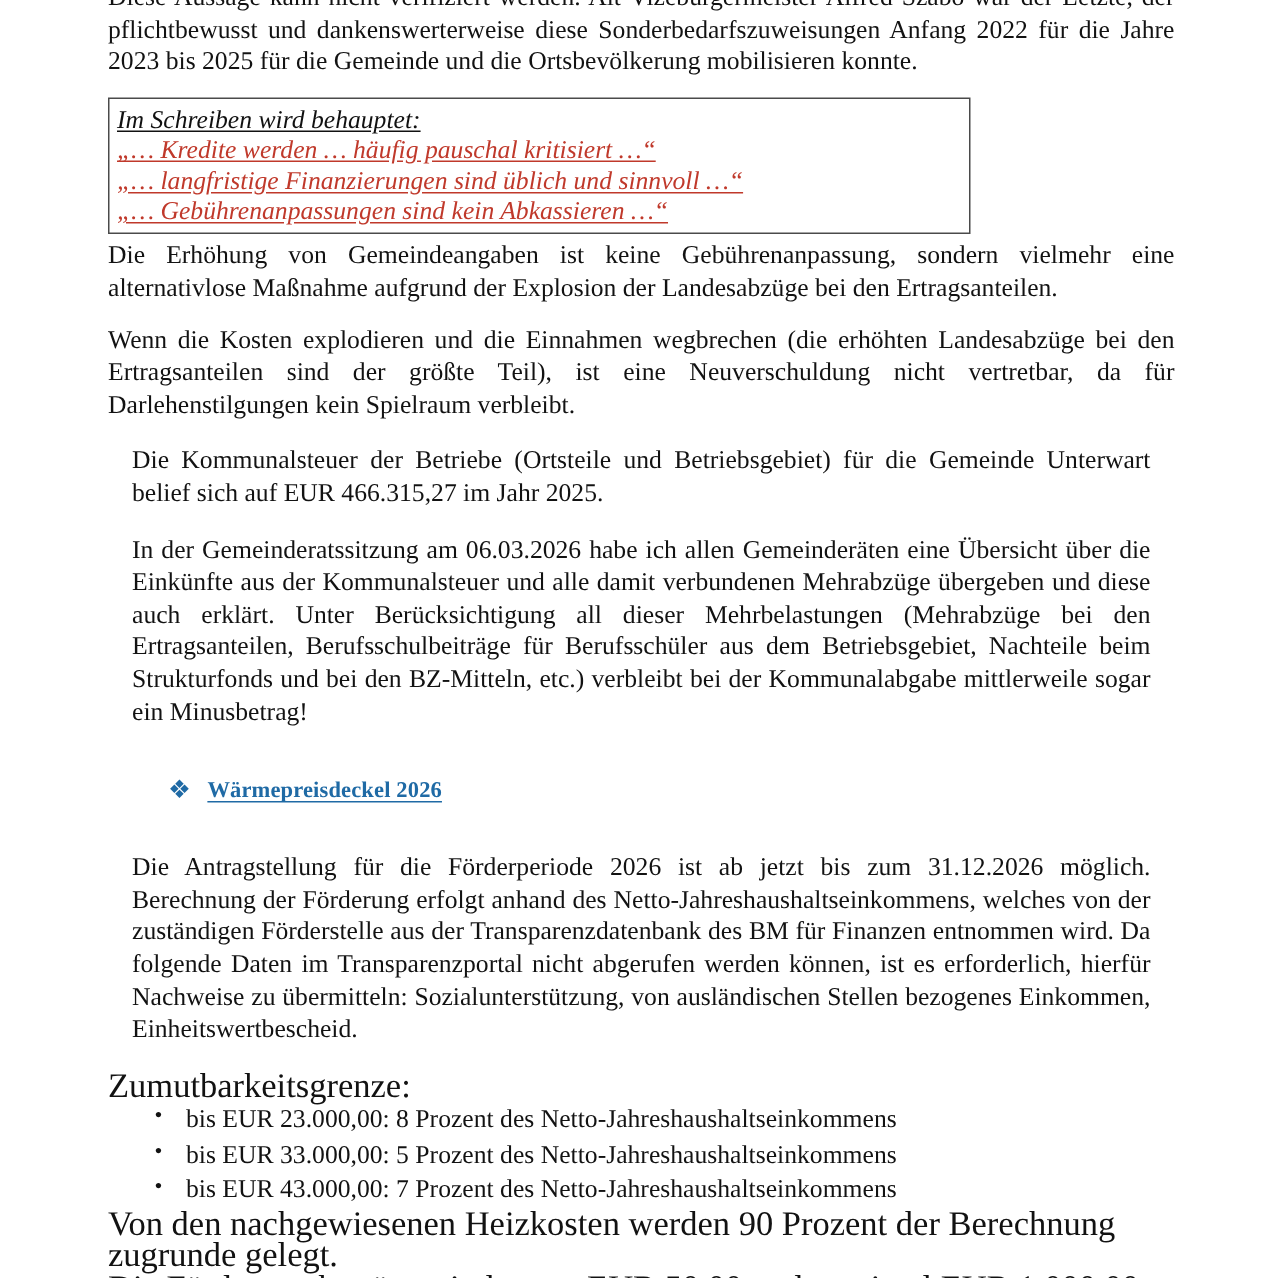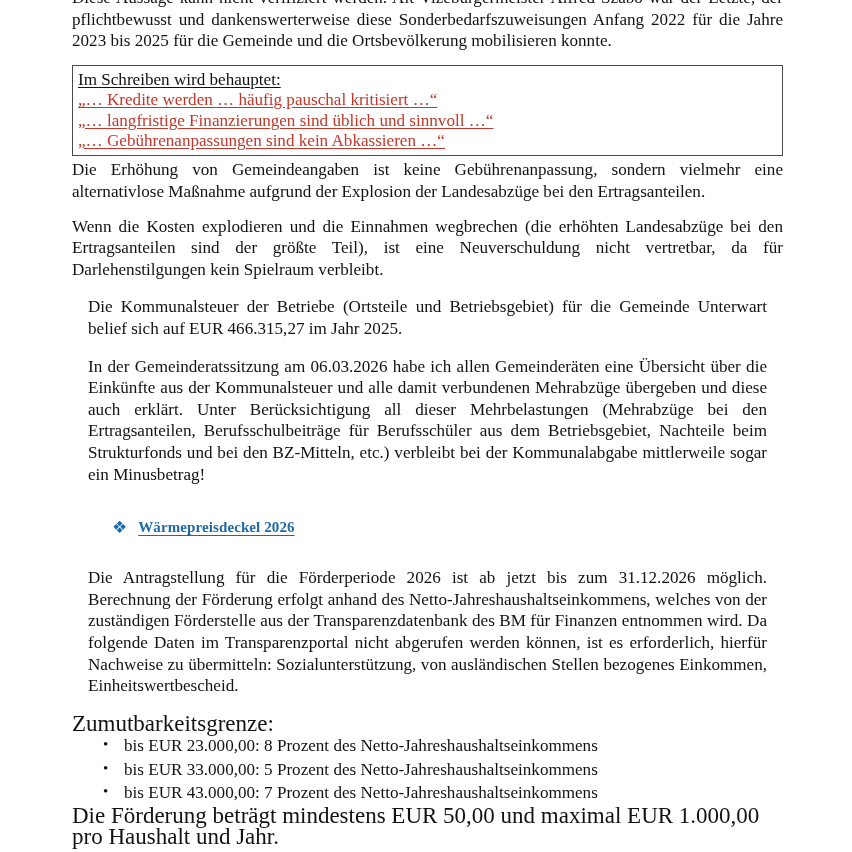--- a/index.html
+++ b/index.html
@@ -39,21 +39,22 @@
   .clipped-top {
     margin-top: -13px;
   }
 
   
   .quote-box {
     border: 1.2px solid #4a4a4a;
     box-sizing: border-box;
     padding: 4px 6px 4px 5px;
     margin: 2px 0 3px 0;
-    width: 711px;
+    width: 575px;
+    font-style: italic;
   }
   .quote-lead {
     font-size: 17.1px;
     line-height: 20.4px;
     text-decoration: underline;
     text-underline-offset: 1.5px;
     color: #111111;
     margin: 0;
     display: inline-block;
   }
@@ -163,16 +164,17 @@
   <p class="body-text p-tight">Die Antragstellung für die Förderperiode 2026 ist ab jetzt bis zum 31.12.2026 möglich. Berechnung der Förderung erfolgt anhand des Netto-Jahreshaushaltseinkommens, welches von der zuständigen Förderstelle aus der Transparenzdatenbank des BM für Finanzen entnommen wird. Da folgende Daten im Transparenzportal nicht abgerufen werden können, ist es erforderlich, hierfür Nachweise zu übermitteln: Sozialunterstützung, von ausländischen Stellen bezogenes Einkommen, Einheitswertbescheid.</p>
 
   <p class="label-line">Zumutbarkeitsgrenze:</p>
 
   <ul class="eur-list">
     <li>bis EUR 23.000,00: 8 Prozent des Netto-Jahreshaushaltseinkommens</li>
     <li>bis EUR 33.000,00: 5 Prozent des Netto-Jahreshaushaltseinkommens</li>
     <li>bis EUR 43.000,00: 7 Prozent des Netto-Jahreshaushaltseinkommens</li>
   </ul>
 
+  <p class="label-line">Von den nachgewiesenen Heizkosten werden 90 Prozent der Berechnung zugrunde gelegt.</p>
 
   <p class="label-line">Die Förderung beträgt mindestens EUR 50,00 und maximal EUR 1.000,00 pro Haushalt und Jahr.</p>
 
 </div>
 
 </body></html>

